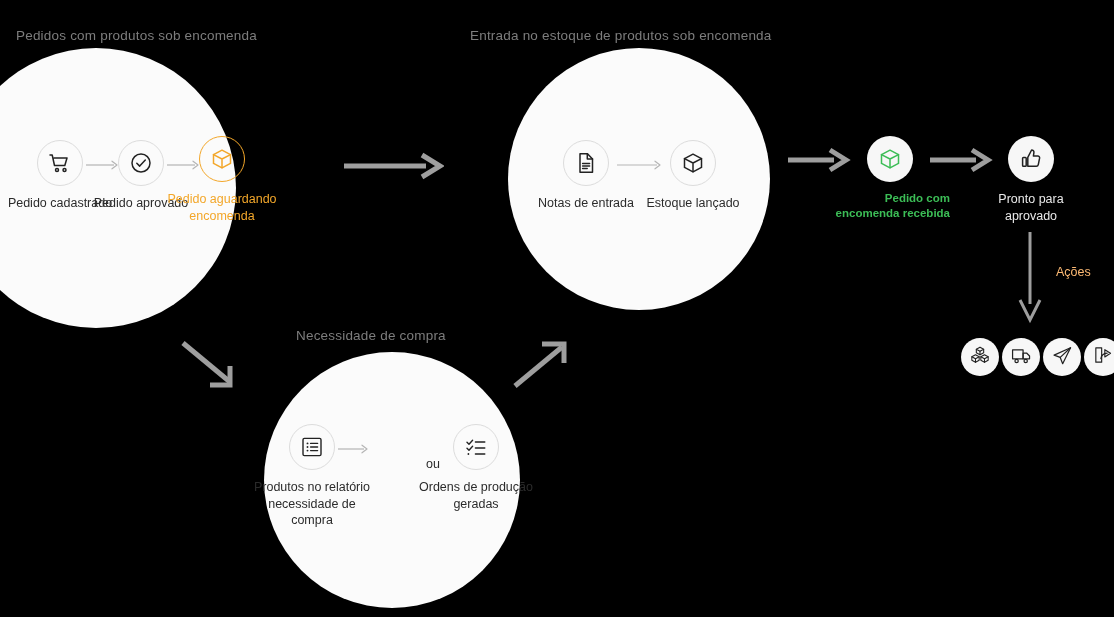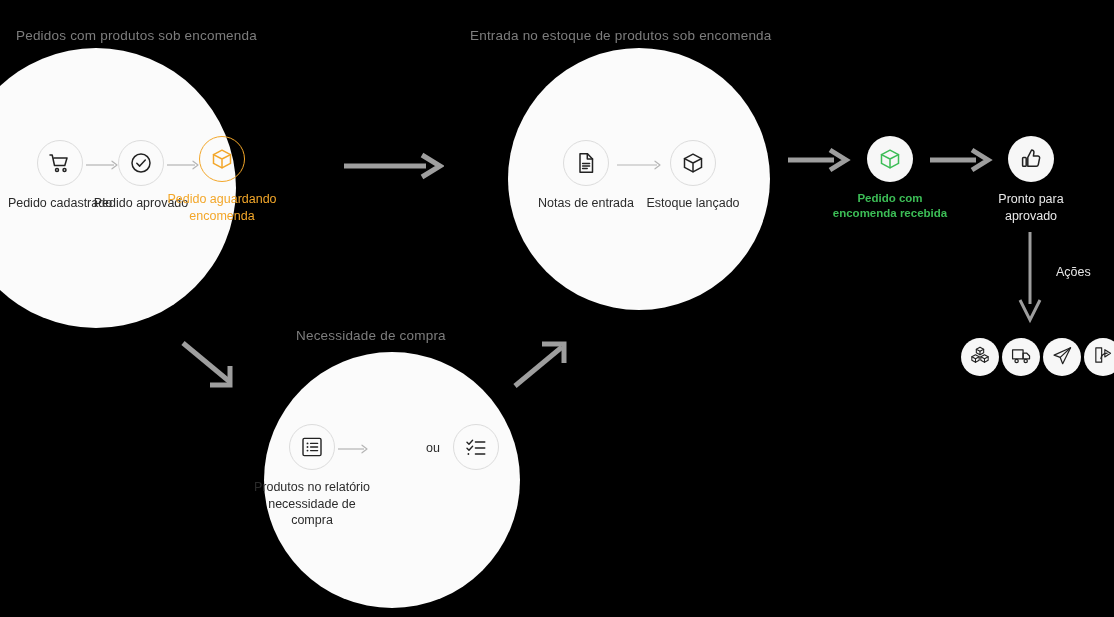--- a/index.html
+++ b/index.html
@@ -60,25 +60,26 @@
     position: absolute;
     height: 12px;
   }
   
   .thick-arrow { position: absolute; }
 
   .ou-label {
     position: absolute;
     font-size: 12.5px;
     color: #2b2b2b;
+    margin-top: 16px;
   }
   .acoes-label {
     position: absolute;
     font-size: 12.5px;
-    color: #e5e5e5;
+    color: #fdba74;
   }
 
   
   .action-row { position: absolute; display: flex; gap: 3px; }
   .action-btn {
     width: 38px; height: 38px;
     border-radius: 50%;
     background: #f7f7f7;
     display: flex; align-items: center; justify-content: center;
   }
@@ -176,21 +177,21 @@
     <div class="cap">Estoque lançado</div>
   </div>
 
   <div class="thick-arrow" style="left:788px; top:146px;">
     <svg width="64" height="28" viewBox="0 0 64 28">
       <path d="M0 14h46" stroke="#9e9e9e" stroke-width="5"></path>
       <path d="M42 4 58 14 42 24" fill="none" stroke="#9e9e9e" stroke-width="5" stroke-linejoin="miter"></path>
     </svg>
   </div>
 
-  <div class="node plain green" style="left:830px; top:136px;">
+  <div class="node plain green" style="left:830px; top:136px;text-align:right;">
     <div class="ring">
       <svg width="24" height="24" viewBox="0 0 24 24" fill="none" stroke="#3cbd56" stroke-width="1.5" stroke-linecap="round" stroke-linejoin="round">
         <path d="M12 3.2 20.5 7.6v8.8L12 20.8 3.5 16.4V7.6z"></path>
         <path d="M3.5 7.6 12 12l8.5-4.4M12 12v8.8"></path>
       </svg>
     </div>
     <div class="cap">Pedido com encomenda recebida</div>
   </div>
 
   <div class="thick-arrow" style="left:930px; top:146px;">
@@ -302,15 +303,16 @@
 
   <div class="node" style="left:416px; top:424px;">
     <div class="ring">
       <svg width="24" height="24" viewBox="0 0 24 24" fill="none" stroke="#222" stroke-width="1.4" stroke-linecap="round" stroke-linejoin="round">
         <path d="M3 7.2 5 9.2 8.6 5.2"></path>
         <path d="M3 13.2 5 15.2 8.6 11.2"></path>
         <circle cx="4.4" cy="19" r=".9" fill="#222" stroke="none"></circle>
         <path d="M11.4 7h9.4M11.4 13h9.4M11.4 19h9.4"></path>
       </svg>
     </div>
+    <div class="cap">Ordens de produção geradas</div>
   </div>
 
 </div>
 
 </body></html>

